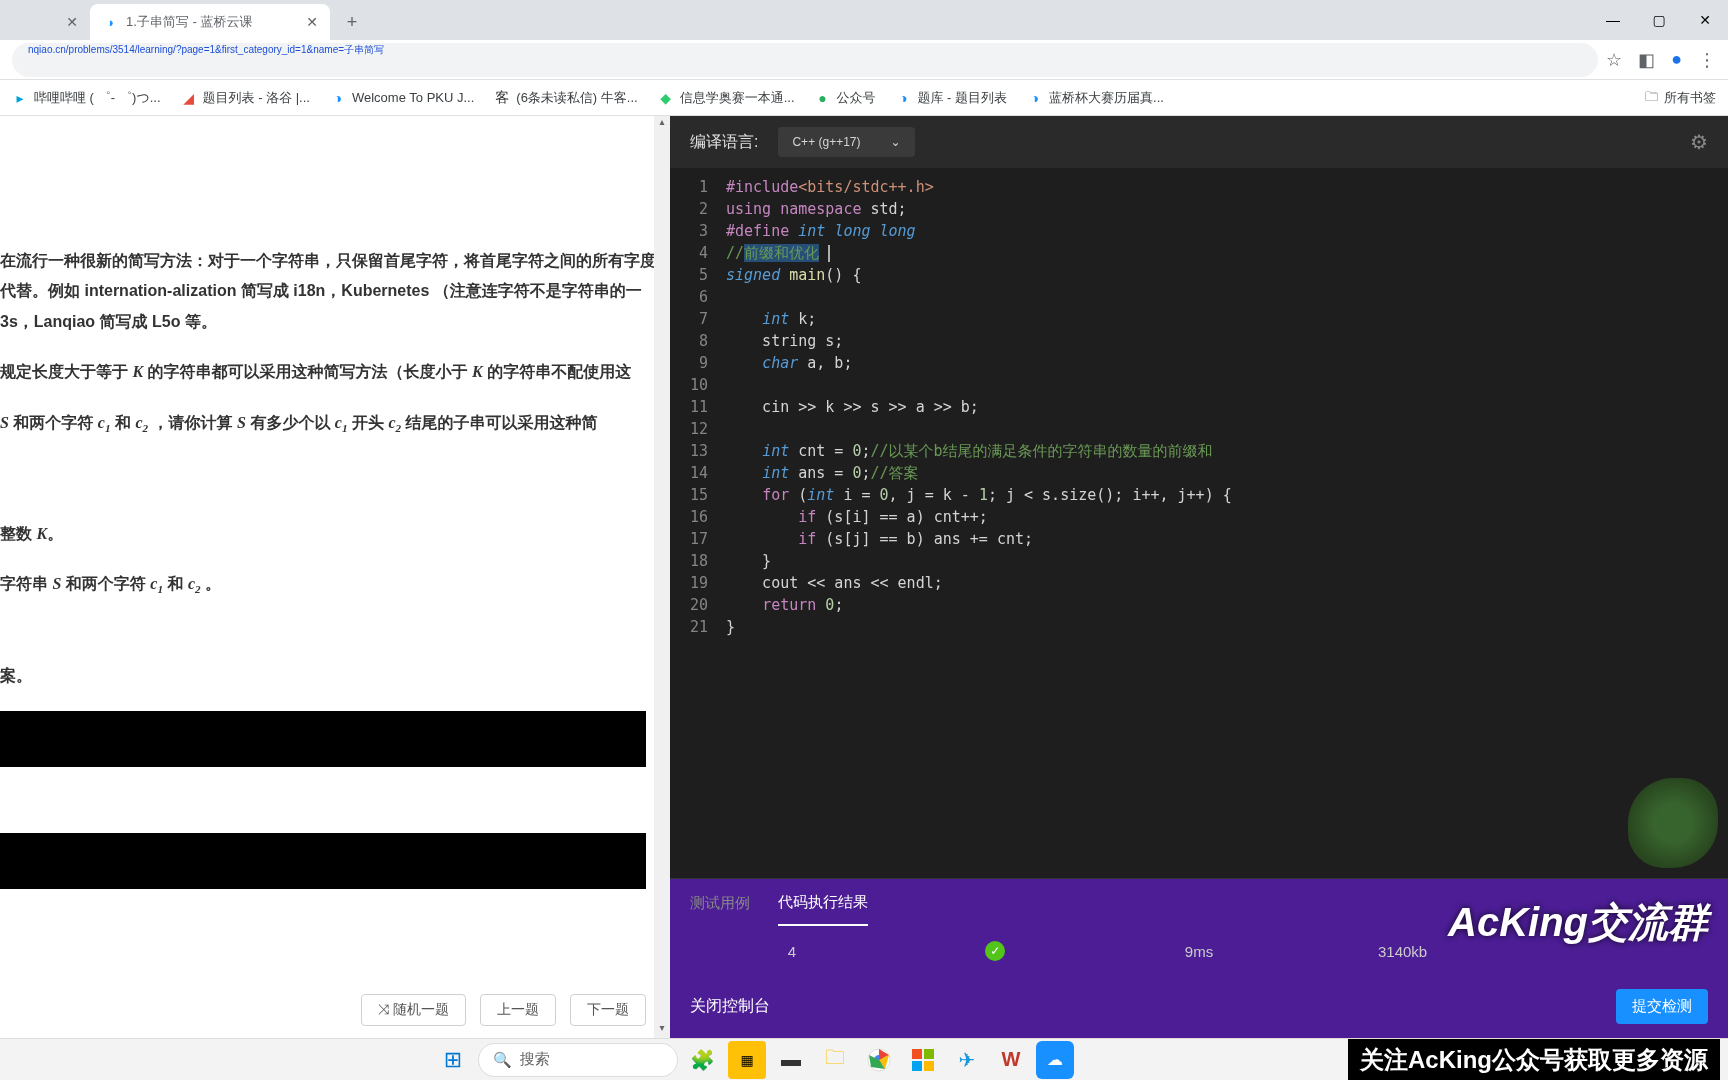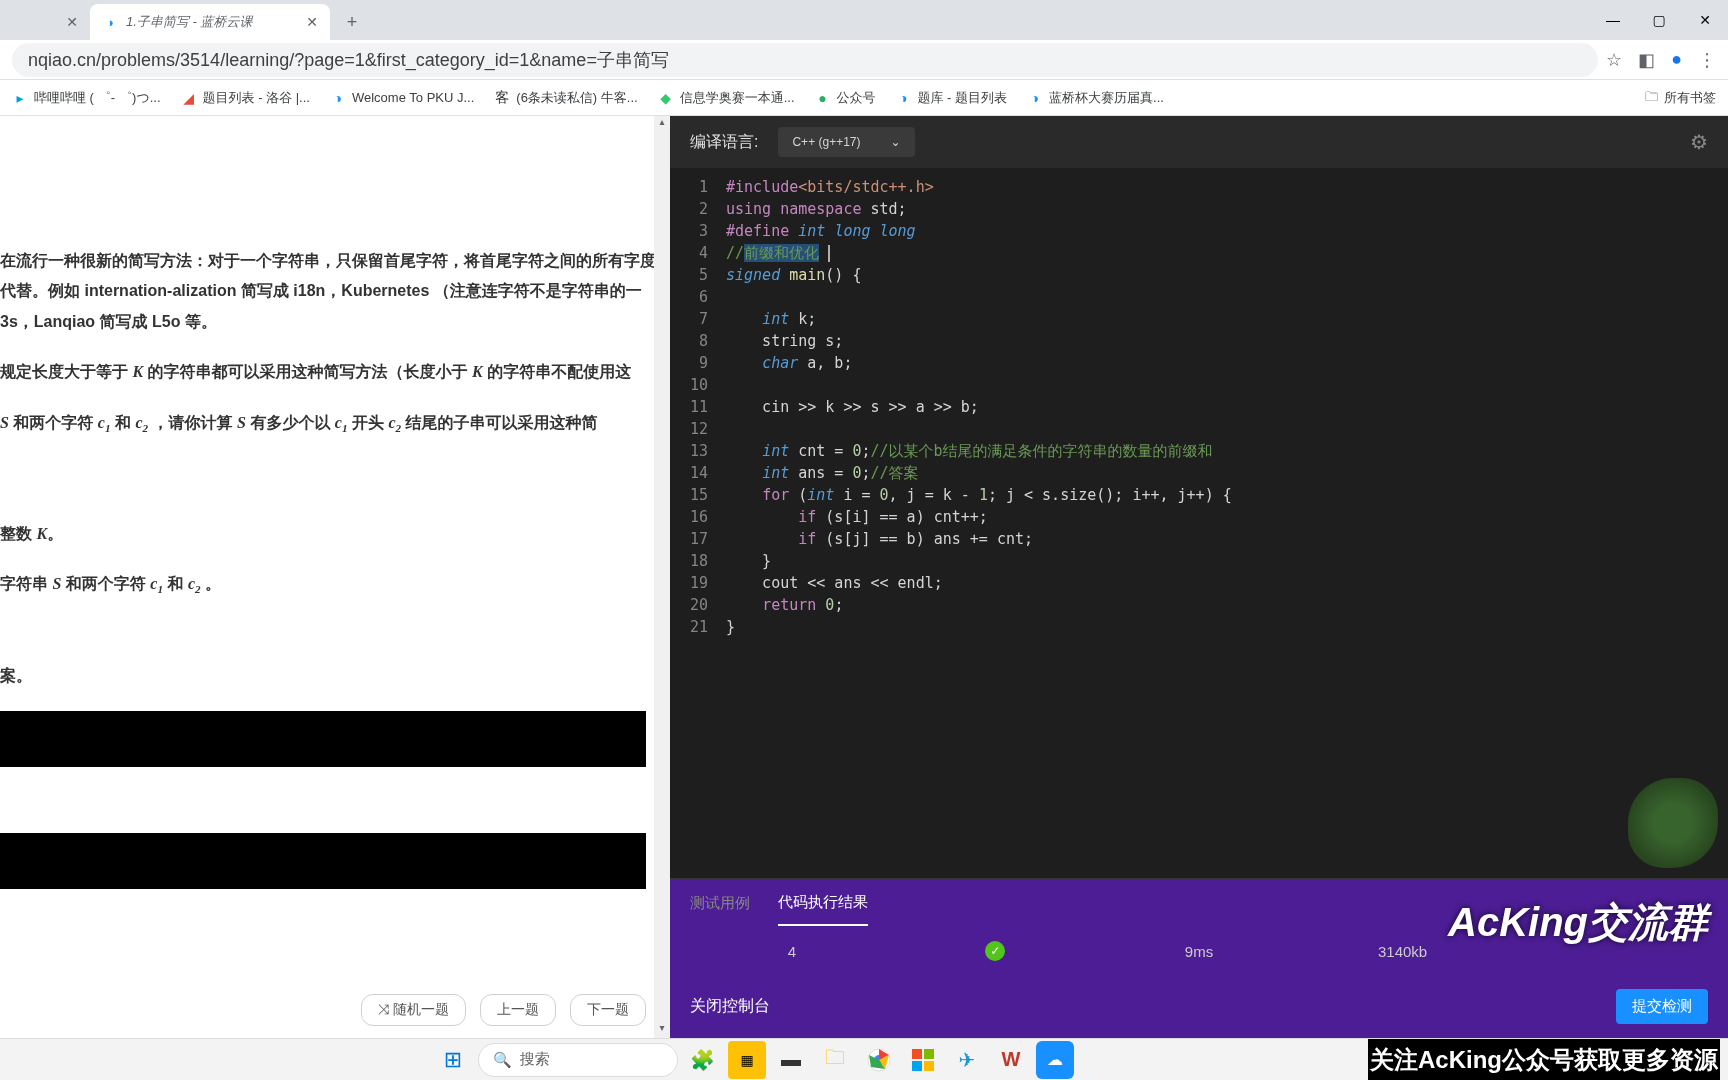--- a/index.html
+++ b/index.html
@@ -5,47 +5,47 @@
 * { margin: 0; padding: 0; box-sizing: border-box; }
 body { font-family: "Microsoft YaHei", Arial, sans-serif; background: #fff; overflow: hidden; width: 1728px; height: 1080px; position: relative; }
 
 
 .tab-bar { height: 40px; background: #dee1e6; display: flex; align-items: flex-end; padding-left: 50px; }
 .tab { height: 36px; padding: 0 12px; display: flex; align-items: center; gap: 8px; border-radius: 8px 8px 0 0; font-size: 13px; color: #5f6368; }
 .tab.inactive { background: transparent; width: 40px; justify-content: center; }
 .tab.active { background: #fff; width: 240px; }
 .tab .favicon { width: 16px; height: 16px; display: flex; align-items: center; justify-content: center; }
 .tab .close { color: #5f6368; font-size: 14px; cursor: pointer; margin-left: auto; }
-.tab .title { white-space: nowrap; overflow: hidden; text-overflow: ellipsis; flex: 1; font-style: italic; }
+.tab .title { white-space: nowrap; overflow: hidden; text-overflow: ellipsis; flex: 1; }
 .new-tab { width: 28px; height: 28px; display: flex; align-items: center; justify-content: center; color: #5f6368; font-size: 18px; margin-left: 8px; margin-bottom: 4px; }
 .win-controls { position: absolute; right: 0; top: 0; display: flex; height: 40px; }
 .win-btn { width: 46px; display: flex; align-items: center; justify-content: center; font-size: 14px; color: #000; }
 
 
 .url-bar { height: 40px; background: #fff; display: flex; align-items: center; padding: 0 12px; border-bottom: 1px solid #e0e0e0; gap: 8px; }
-.url-field { flex: 1; height: 34px; background: #f1f3f4; border-radius: 17px; padding: 0 16px; display: flex; align-items: center; font-size: 18px; color: #404040; }
+.url-field { flex: 1; height: 34px; background: #f1f3f4; border-radius: 17px; padding: 0 16px; display: flex; align-items: flex-start; font-size: 10px; color: #1d4ed8; }
 .url-icons { display: flex; gap: 16px; align-items: center; color: #5f6368; }
 .url-icons span { font-size: 18px; }
 
 
 .bookmarks { height: 36px; background: #fff; display: flex; align-items: center; padding: 0 12px; gap: 20px; border-bottom: 1px solid #e0e0e0; font-size: 13px; color: #3c4043; }
 .bookmark { display: flex; align-items: center; gap: 6px; }
 .bookmark .bicon { width: 16px; height: 16px; display: flex; align-items: center; justify-content: center; font-size: 14px; }
 .bookmarks-right { margin-left: auto; display: flex; align-items: center; gap: 6px; }
 
 
 .content { display: flex; height: calc(100% - 116px - 42px); }
 
 
 .left-panel { width: 670px; background: #fff; position: relative; overflow: hidden; }
 .problem-text { padding: 0 12px 0 0; font-size: 16px; line-height: 1.9; color: #333; font-weight: bold; }
 .problem-text p { margin-bottom: 20px; }
 .black-box { background: #000; height: 56px; margin: 18px 12px 18px 0; }
 .nav-buttons { position: absolute; bottom: 12px; right: 24px; display: flex; gap: 14px; }
-.nav-btn { padding: 6px 16px; border: 1px solid #d0d0d0; border-radius: 12px; background: #fff; font-size: 14px; color: #555; }
+.nav-btn { padding: 6px 16px; border: 1px solid #d0d0d0; border-radius: 4px; background: #fff; font-size: 14px; color: #555; }
 .nav-btn:first-child::before { content: "⤨ "; }
 
 
 .right-panel { flex: 1; background: #1e1e1e; display: flex; flex-direction: column; color: #d4d4d4; position: relative; }
 .editor-header { height: 52px; background: #2a2a2a; display: flex; align-items: center; padding: 0 20px; gap: 20px; }
 .lang-label { color: #e0e0e0; font-size: 16px; }
 .lang-select { background: #3a3a3a; border-radius: 4px; padding: 8px 14px; display: flex; align-items: center; gap: 30px; color: #d4d4d4; font-size: 12px; }
 .gear-icon { margin-left: auto; color: #888; font-size: 20px; }
 
 .code-area { flex: 1; display: flex; font-family: Consolas, monospace; font-size: 15px; line-height: 22px; padding-top: 8px; overflow: hidden; }
@@ -79,21 +79,21 @@
 .scroll-down { position: absolute; bottom: 0; width: 100%; height: 16px; font-size: 10px; text-align: center; color: #666; }
 
 
 .overlay-text { position: absolute; right: 20px; bottom: 90px; color: #fff; font-size: 40px; font-weight: bold; text-align: right; text-shadow: 0 0 6px rgba(0,0,0,0.8); line-height: 1.3; font-style: italic; pointer-events: none; }
 .overlay-leaf { position: absolute; right: 10px; bottom: 170px; width: 90px; height: 90px; background: radial-gradient(circle, #3a6b2f 30%, #2a4b1f 70%); border-radius: 50% 40% 50% 40%; opacity: 0.9; pointer-events: none; }
 
 
 .taskbar { position: absolute; bottom: 0; left: 0; right: 0; height: 42px; background: #f3f3f3; display: flex; align-items: center; padding: 0 8px; gap: 6px; border-top: 1px solid #ddd; }
 .task-icon { width: 38px; height: 38px; display: flex; align-items: center; justify-content: center; font-size: 20px; border-radius: 4px; }
 .search-box { display: flex; align-items: center; background: #fff; border-radius: 18px; height: 34px; padding: 0 14px; width: 200px; gap: 8px; border: 1px solid #ddd; color: #666; font-size: 15px; }
-.task-right { margin-left: auto; background: #000; color: #fff; height: 100%; display: flex; align-items: center; padding: 0 2px; font-size: 24px; font-weight: bold; }
+.task-right { margin-left: auto; background: #000; color: #fff; height: 100%; display: flex; align-items: center; padding: 0 12px; font-size: 24px; font-weight: bold; }
 
 .sub { font-size: 0.7em; vertical-align: sub; }
 .italic-var { font-style: italic; font-family: serif; }
 </style>
 </head>
 <body>
 
 <div class="tab-bar">
   <div class="tab inactive">
     <span class="close">✕</span>

